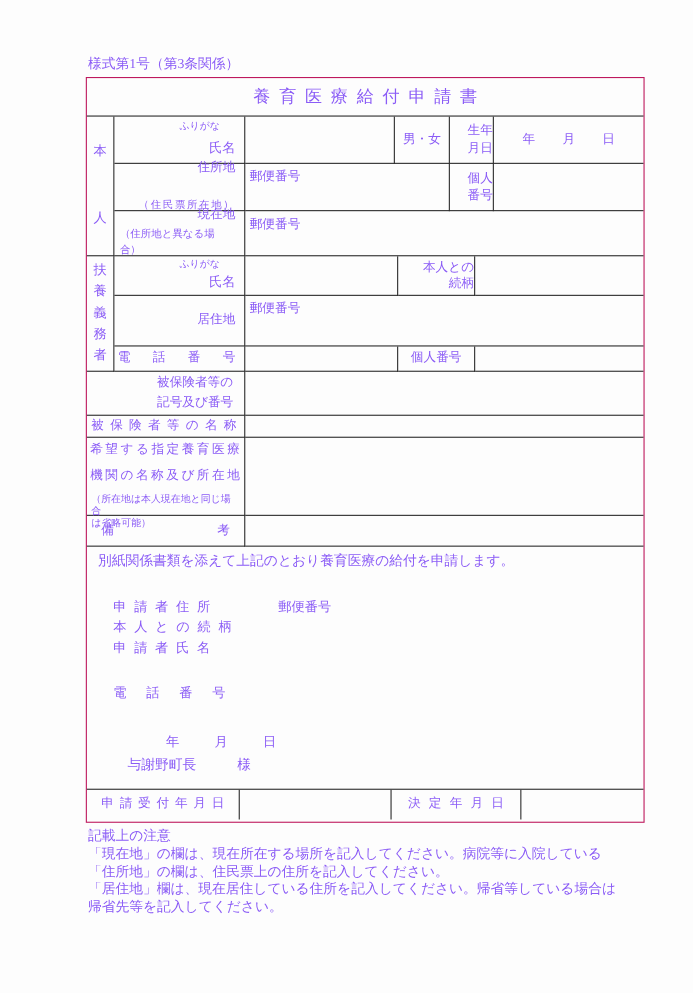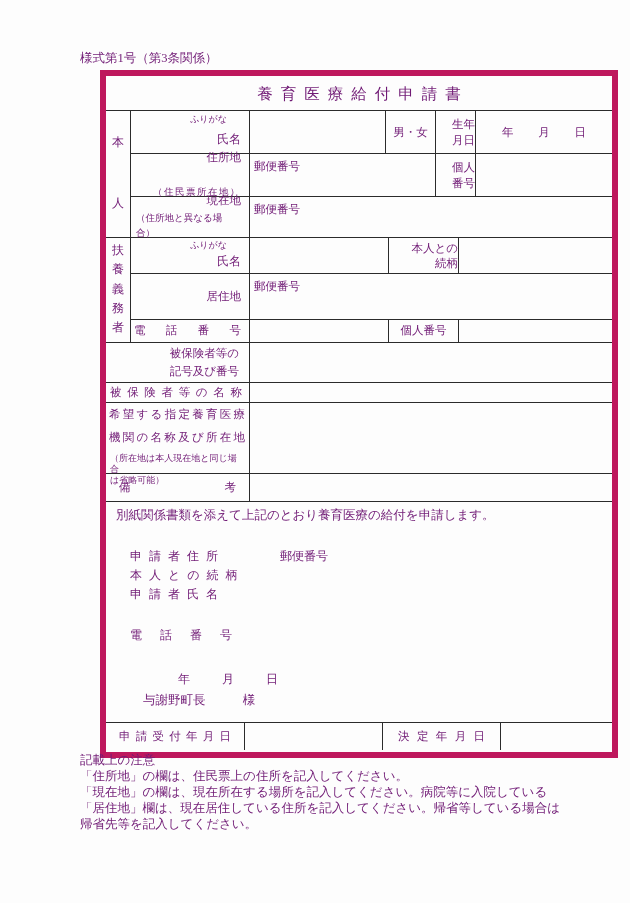--- a/index.html
+++ b/index.html
@@ -1,19 +1,19 @@
 <!DOCTYPE html>
 <html><head>
 <meta charset="utf-8">
 <style>
   html,body{margin:0;padding:0;background:#ffffff;}
   .page{position:relative;width:630px;height:903px;background:#fdfdfd;
-        font-family:"Liberation Serif","DejaVu Serif",serif;color:#701a75;overflow:hidden;}
+        font-family:"Liberation Serif","DejaVu Serif",serif;color:#8b5cf6;overflow:hidden;}
   .form-no{position:absolute;left:80px;top:50px;font-size:12.5px;}
-  .ftable{position:absolute;left:78px;top:70px;width:506px;height:676px;border:6px solid #be185d;margin-left:22px;}
+  .ftable{position:absolute;left:78px;top:70px;width:506px;height:676px;border:1px solid #be185d;}
   .cell{position:absolute;box-sizing:border-box;font-size:11.5px;line-height:15px;align-items:flex-end;}
   .br{border-right:1px solid #2b2b2b;}
   .bb{border-bottom:1px solid #2b2b2b;}
   .jus{text-align:justify;text-align-last:justify;text-justify:inter-character;}
   .center{display:flex;align-items:center;justify-content:center;text-align:center;}
 
   .t-title{left:0;top:0;width:506px;height:35px;font-size:15.5px;letter-spacing:8px;text-indent:8px;}
   .p-col{left:0;top:35px;width:25px;height:127px;display:flex;flex-direction:column;align-items:center;justify-content:space-between;padding:24px 0 26px;font-size:12px;}
   .g-col{left:0;top:162px;width:25px;height:105px;display:flex;flex-direction:column;align-items:center;justify-content:space-between;padding:5px 0 7px;font-size:12px;}
 
@@ -207,19 +207,19 @@
 
     <div class="cell fr-recvlab br jus">申請受付年月日</div>
     <div class="cell fr-recvfield br"></div>
     <div class="cell fr-declab br jus">決定年月日</div>
     <div class="cell fr-decfield"></div>
 
   </div>
 
   <div class="notes">
     <div class="nline">記載上の注意</div>
+    <div class="nline">「現在地」の欄は、現在所在する場所を記入してください。病院等に入院している</div>
     <div class="nline">「住所地」の欄は、住民票上の住所を記入してください。</div>
-    <div class="nline">「現在地」の欄は、現在所在する場所を記入してください。病院等に入院している</div>
     <div class="nline">「居住地」欄は、現在居住している住所を記入してください。帰省等している場合は</div>
     <div class="nline">帰省先等を記入してください。</div>
   </div>
 
 </div>
 
 </body></html>

